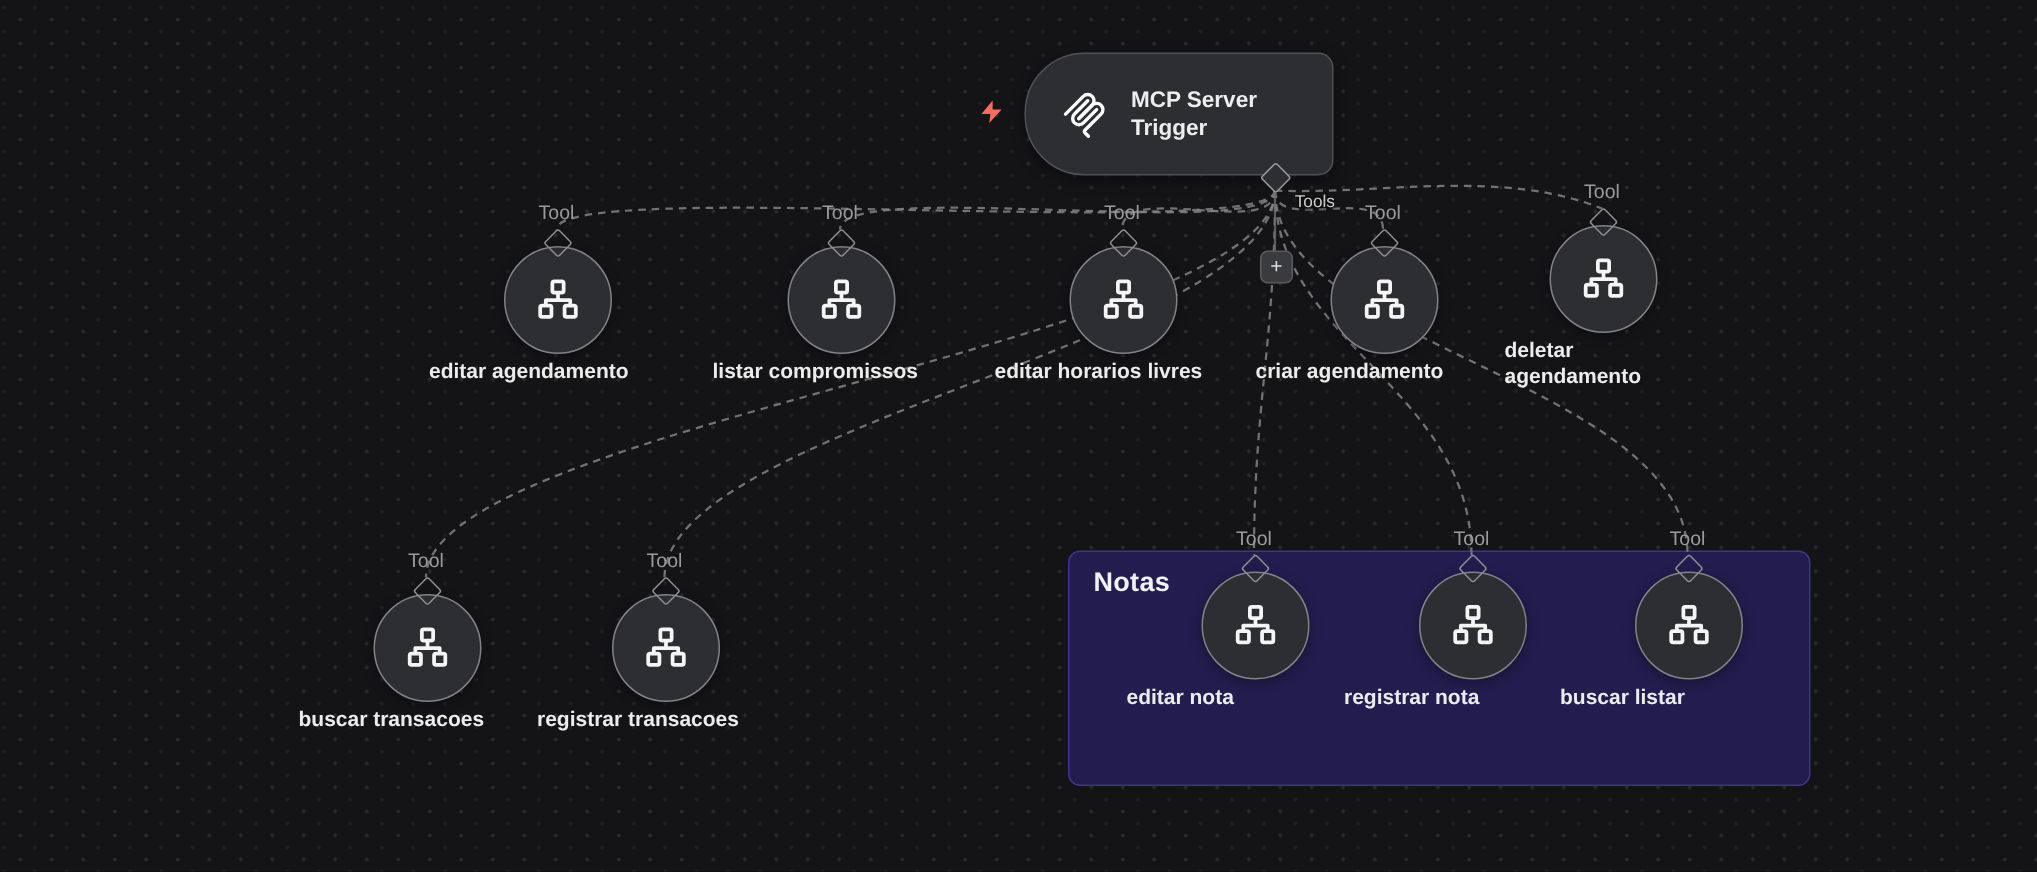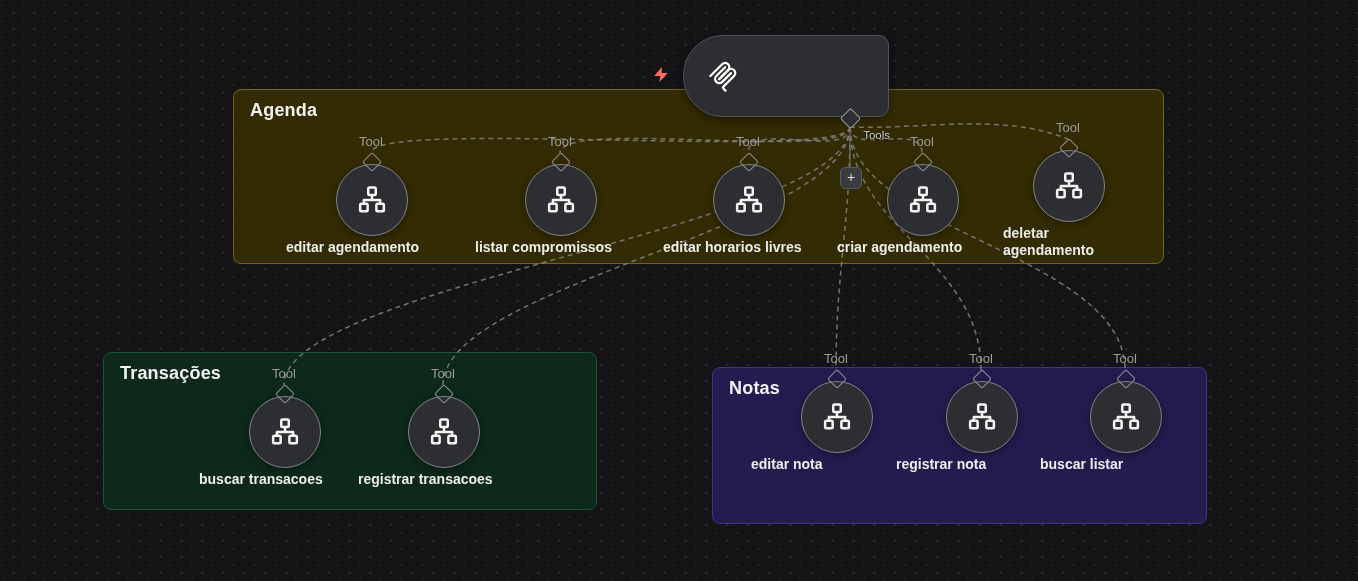--- a/index.html
+++ b/index.html
@@ -51,26 +51,20 @@
   .tool .circle svg{width:30px;height:30px;color:#f5f5f5;}
   .tool .label{position:absolute;top:105px;left:0;width:100%;
     font-size:14px;font-weight:600;color:#ececec;white-space:nowrap;line-height:1.2;}
   .tool.wrap .label{white-space:normal;}
 </style>
 </head>
 <body>
 
 <div class="canvas">
 
-  <div class="group" style="left: 233px; top: 89px; width: 929px; height: 173px; background: rgb(51, 43, 2); border-color: rgb(119, 99, 16);">
-    <div class="group-title">Agenda</div>
-  </div>
-  <div class="group" style="left: 103px; top: 352px; width: 492px; height: 156px; background: rgb(12, 41, 27); border-color: rgb(29, 81, 54);">
-    <div class="group-title">Transações</div>
-  </div>
   <div class="group" style="left: 712px; top: 367px; width: 493px; height: 155px; background: rgb(34, 29, 78); border-color: rgb(61, 53, 140);">
     <div class="group-title">Notas</div>
   </div>
 
   <svg class="edges" width="1358" height="581">
     <path class="dashed" d="M 850 127 C 850 162, 371 118, 371 153"></path>
     <path class="dashed" d="M 850 127 C 850 162, 560 118, 560 153"></path>
     <path class="dashed" d="M 850 127 C 850 160, 748 120, 748 153"></path>
     <path class="dashed" d="M 850 127 C 850 156, 922 122, 922 153"></path>
     <path class="dashed" d="M 850 127 C 920 130, 1000 112, 1068 139"></path>
@@ -88,20 +82,21 @@
       </svg>
   </span>
   <div class="trigger-node">
     <span class="trigger-icon">
       <svg viewBox="0 0 195 195" fill="none" stroke="currentColor" stroke-width="13" stroke-linecap="round">
         <path d="M25 97.85 L92.88 29.97 C102.26 20.6 117.45 20.6 126.82 29.97 C136.2 39.34 136.2 54.54 126.82 63.91 L75.56 115.18"></path>
         <path d="M76.27 114.47 L126.82 63.91 C136.2 54.54 151.39 54.54 160.76 63.91 C170.14 73.28 170.14 88.48 160.76 97.85 L99.97 158.65 C96.84 161.78 96.84 166.84 99.97 169.97 L112.41 182.41"></path>
         <path d="M109.85 46.94 L59.29 97.51 C49.92 106.88 49.92 122.07 59.29 131.45 C68.66 140.82 83.86 140.82 93.23 131.45 L143.79 80.88"></path>
       </svg>
     </span>
+    <div class="trigger-label">MCP Server Trigger</div>
   </div>
   <div class="diamond trigger-diamond"></div>
   <div class="tools-label">Tools</div>
   <div class="plus-button">+</div>
 
   <div class="tool" style="left:286px;top:134px;">
     <div class="port-label">Tool</div>
     <div class="diamond"></div>
     <div class="circle">
       <svg viewBox="0 0 24 24" fill="none" stroke="currentColor" stroke-width="2" stroke-linejoin="round">

